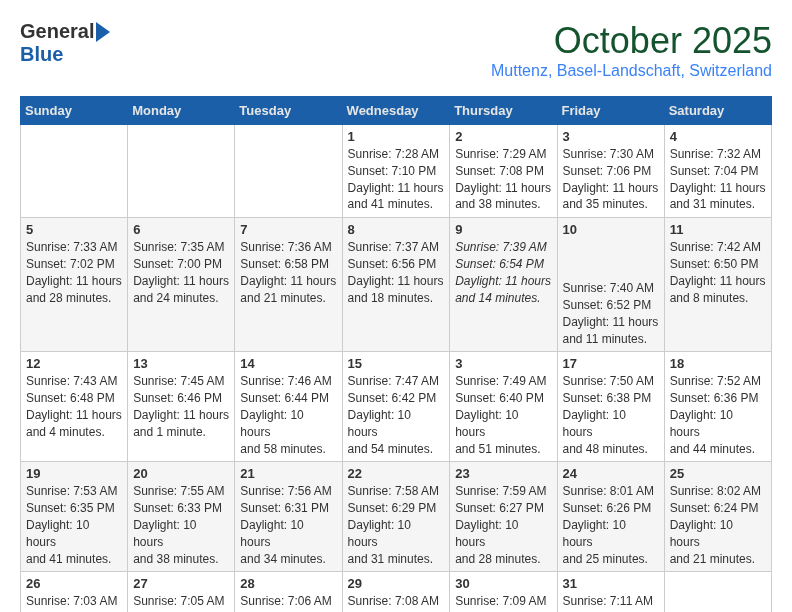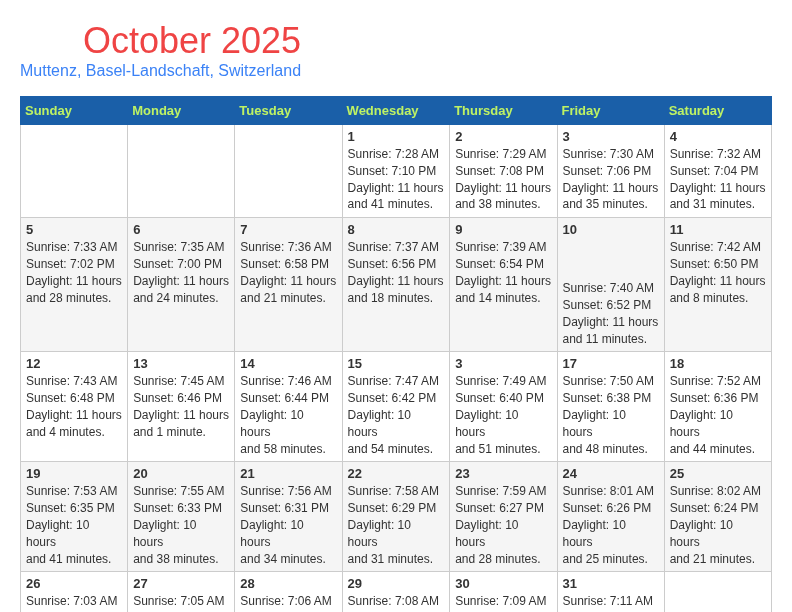--- a/index.html
+++ b/index.html
@@ -41,35 +41,35 @@
     .logo-blue {
       font-size: 20px;
       font-weight: bold;
       color: #1a5fa8;
     }
     .title-block {
       text-align: right;
     }
     .month-title {
       font-size: 36px;
-      color: #ef4444;
+      color: #14532d;
       font-weight: normal;
     }
     .location {
       font-size: 16px;
       color: #3b82f6;
     }
     .calendar {
       width: 100%;
       border-collapse: collapse;
       border: 1px solid #ccc;
     }
     .calendar th {
       background-color: #1a5fa8;
-      color: #bef264;
+      color: #e5e5e5;
       font-size: 13px;
       font-weight: bold;
       padding: 6px 4px;
       text-align: left;
       border: 1px solid #1a5fa8;
     }
     .calendar td {
       vertical-align: top;
       border: 1px solid #ccc;
       padding: 4px 5px;
@@ -96,20 +96,27 @@
       line-height: 1.4;
     }
     .empty-cell {
       background-color: #fff;
     }
   </style>
 </head>
 <body>
 
 <div class="header">
+  <div class="logo">
+    <div class="logo-top">
+      <span class="logo-general">General</span>
+      <div class="logo-arrow"></div>
+    </div>
+    <span class="logo-blue">Blue</span>
+  </div>
   <div class="title-block">
     <div class="month-title">October 2025</div>
     <div class="location">Muttenz, Basel-Landschaft, Switzerland</div>
   </div>
 </div>
 
 <table class="calendar">
   <thead>
     <tr id="weekday-header">
     <th>Sunday</th>
@@ -179,21 +186,21 @@
         </td>
         <td>
           <span class="day-num">8</span>
           <div class="day-info" style="white-space: pre-line;">Sunrise: 7:37 AM
 Sunset: 6:56 PM
 Daylight: 11 hours
 and 18 minutes.</div>
         </td>
         <td>
           <span class="day-num">9</span>
-          <div class="day-info" style="white-space: pre-line;">Sunrise: 7:39 AM
+          <div class="day-info" style="white-space: pre-line; font-style: italic;">Sunrise: 7:39 AM
 Sunset: 6:54 PM
 Daylight: 11 hours
 and 14 minutes.</div>
         </td>
         <td>
           <span class="day-num">10</span>
           <div class="day-info" style="white-space: pre-line; margin-top: 43px;">Sunrise: 7:40 AM
 Sunset: 6:52 PM
 Daylight: 11 hours
 and 11 minutes.</div>

